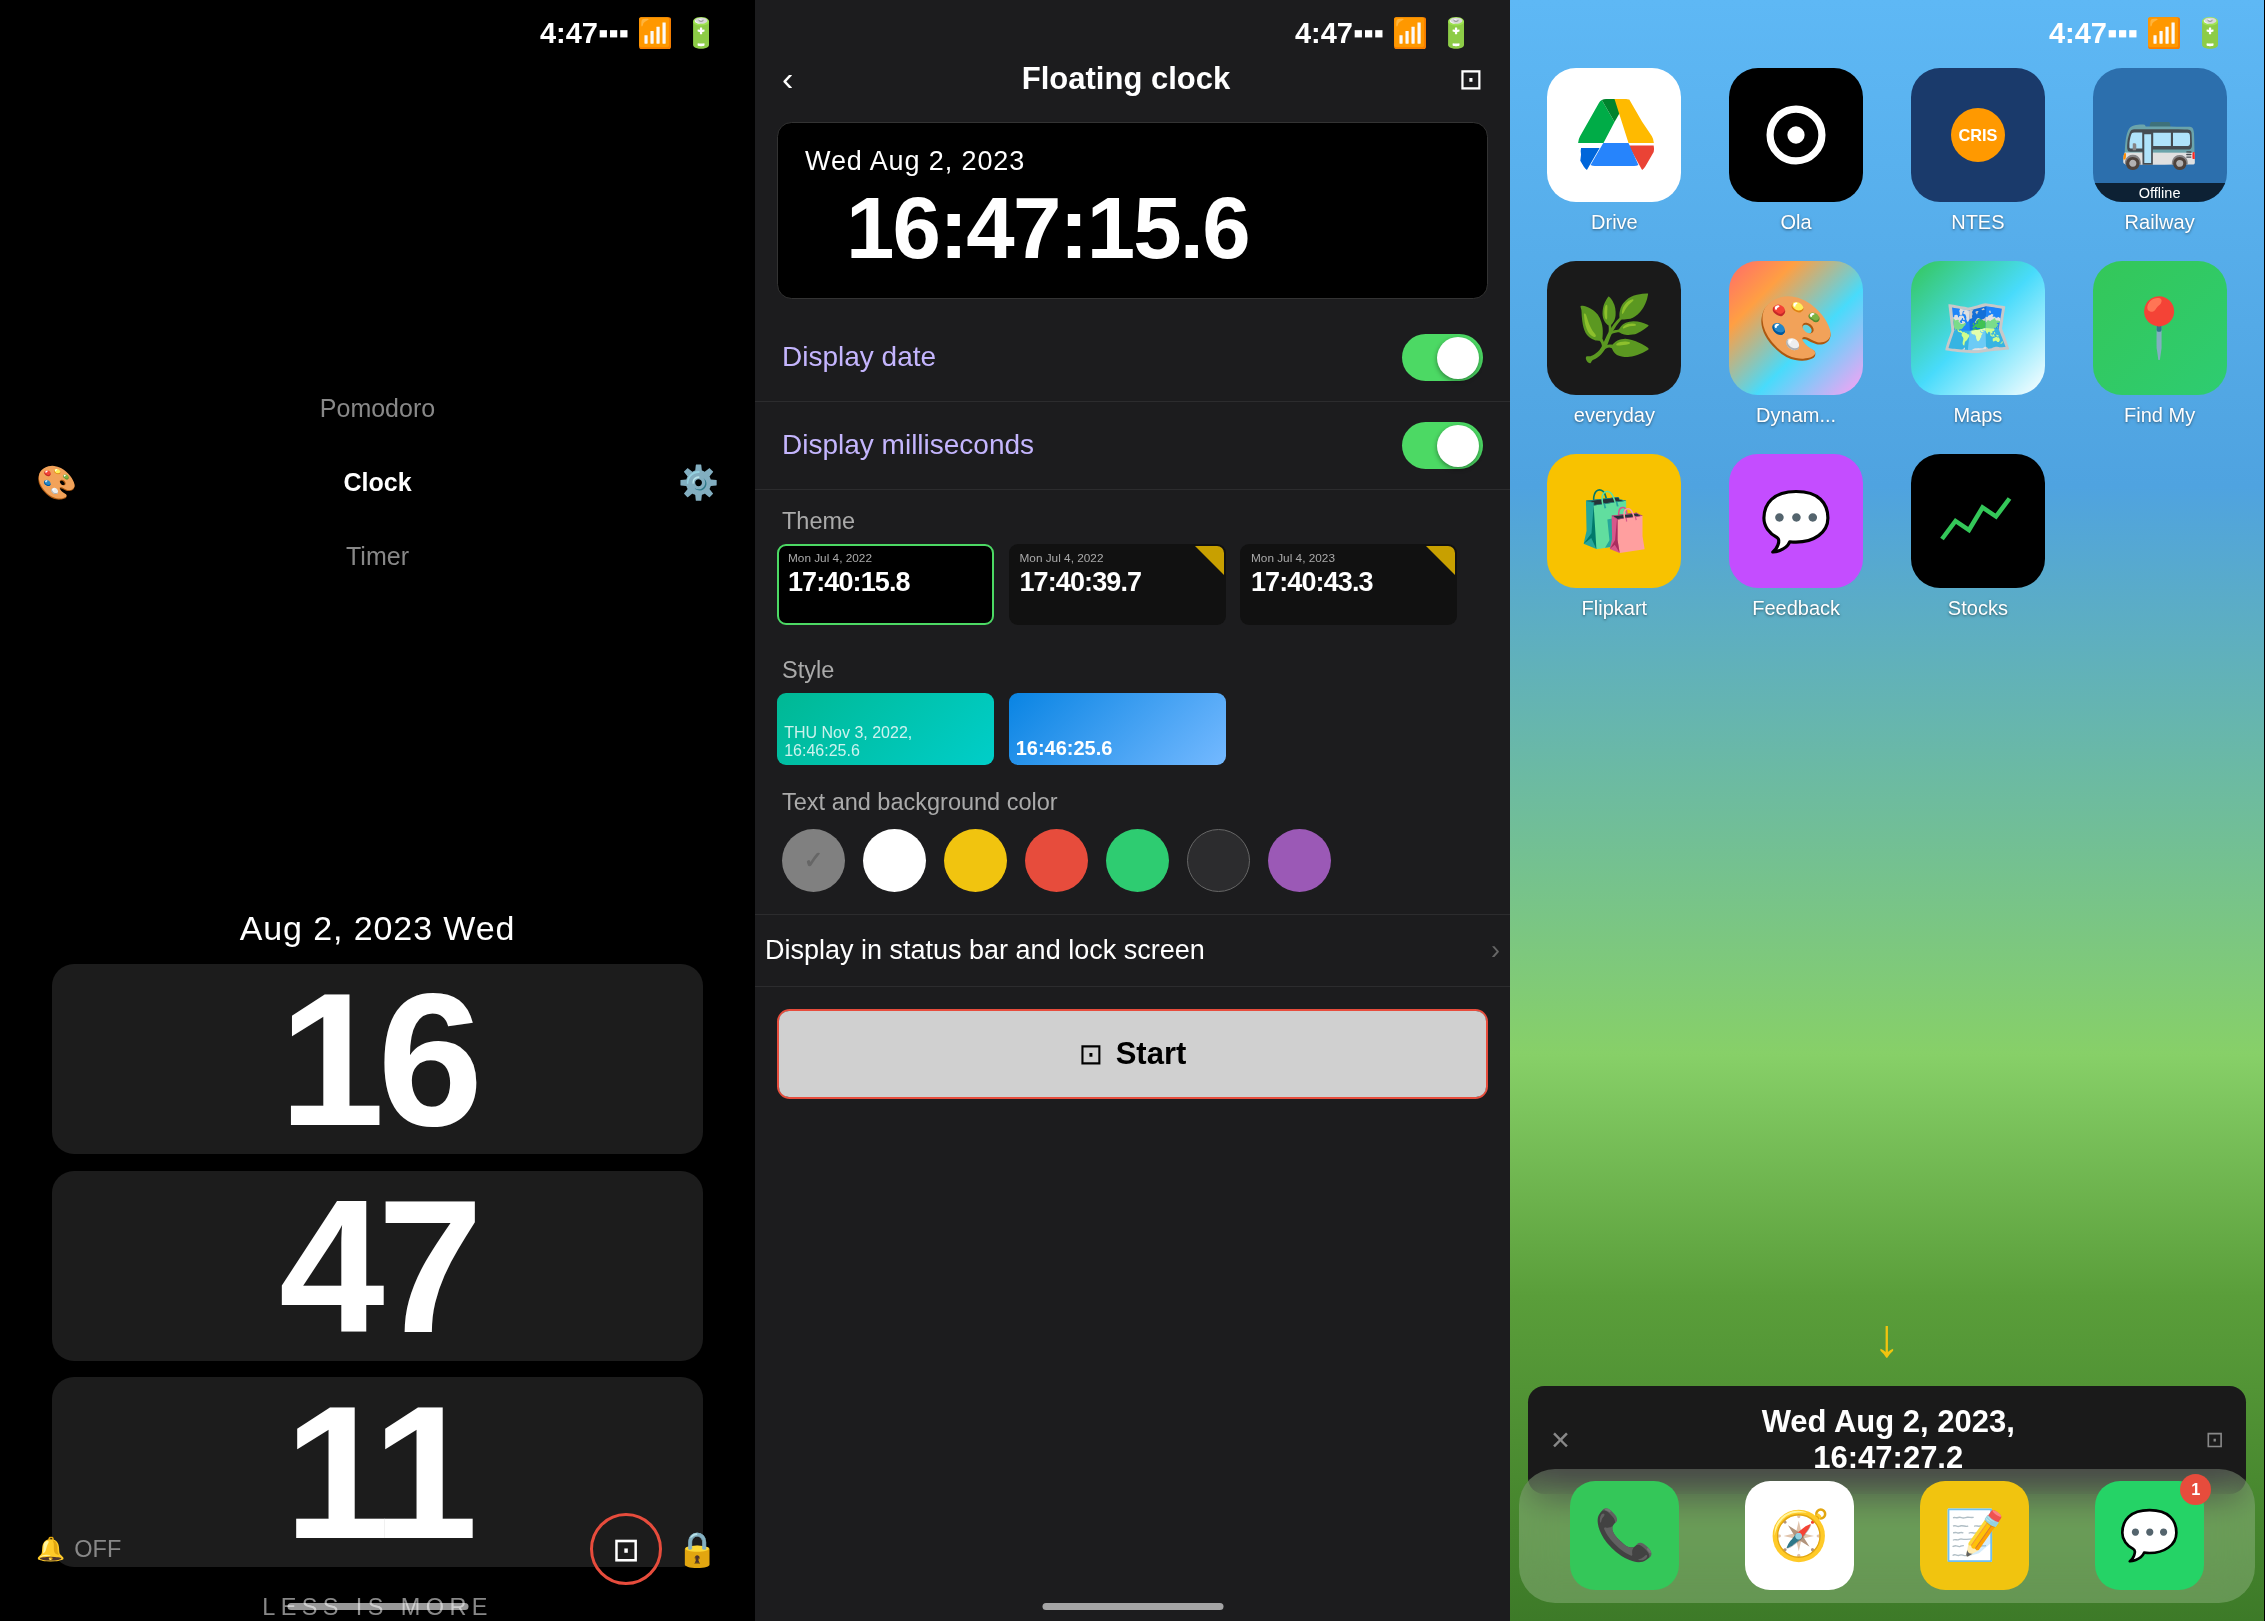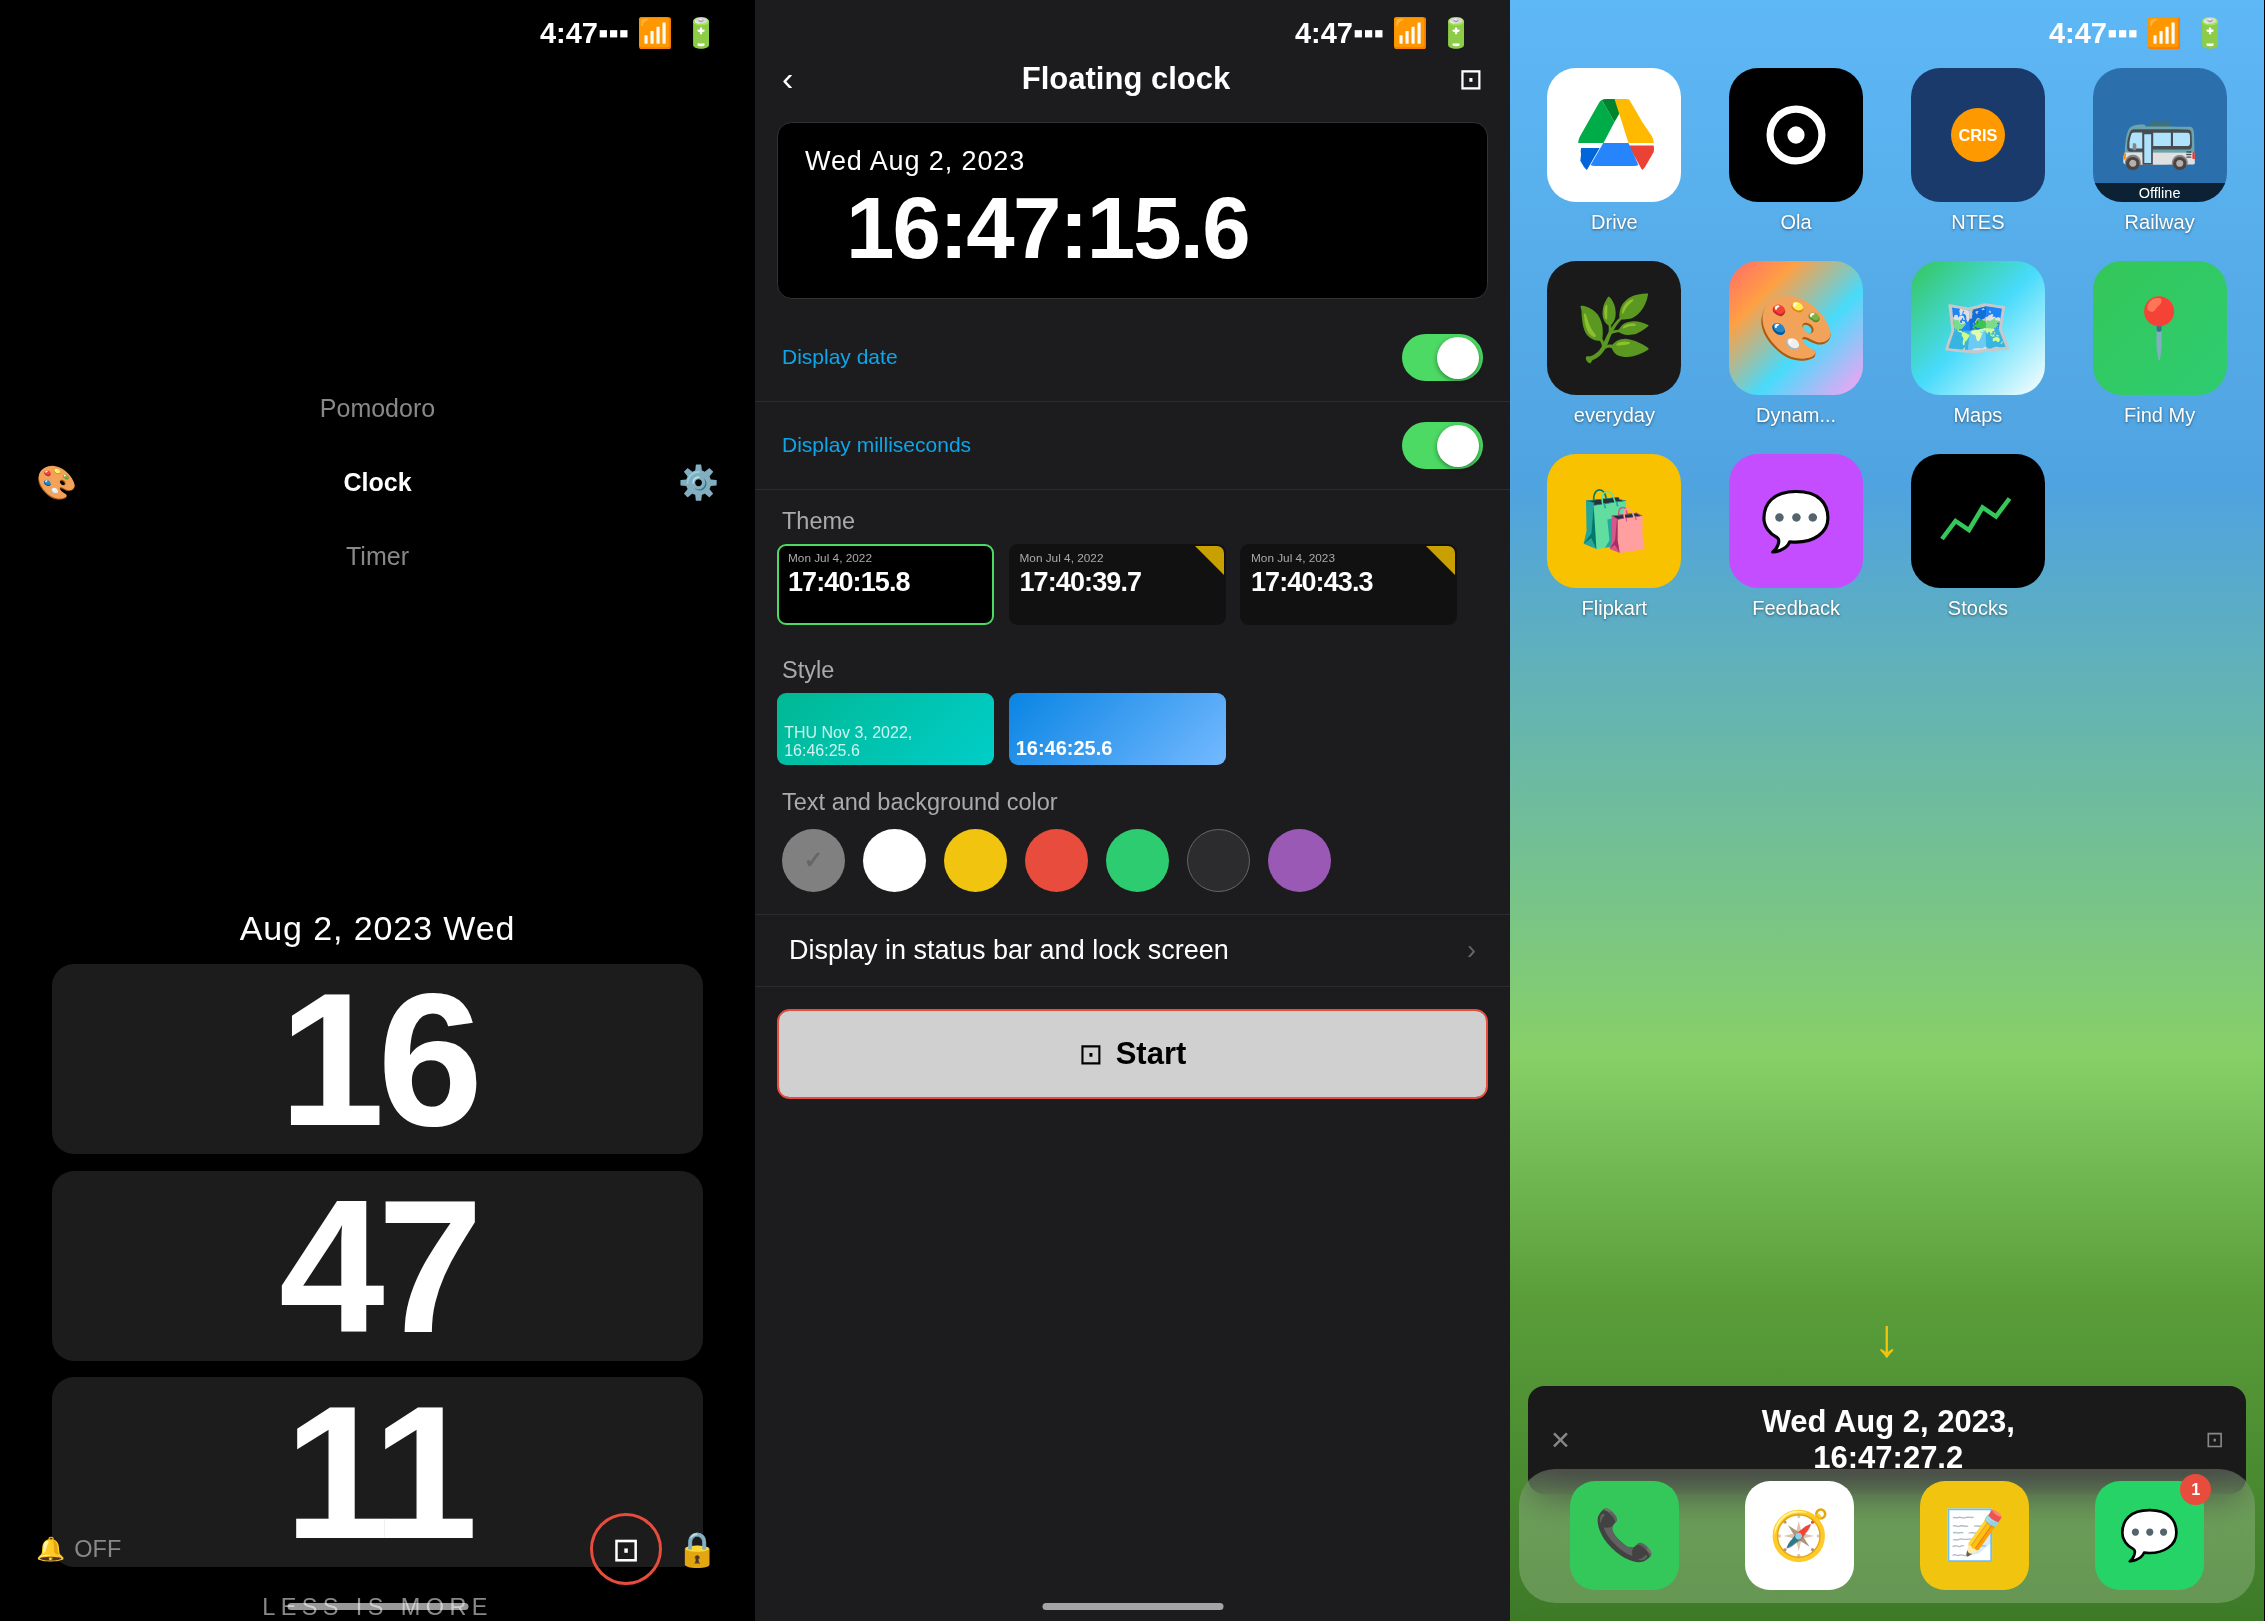--- a/index.html
+++ b/index.html
@@ -229,22 +229,22 @@
 
     .toggle-row {
       display: flex;
       align-items: center;
       justify-content: space-between;
       padding: 20px 27px;
       border-bottom: 0.9px solid #2c2c2e;
     }
 
     .toggle-label {
-      color: #0ea5e9;
-      font-size: 21px;
+      color: #c4b5fd;
+      font-size: 28px;
     }
 
     .toggle {
       width: 81px;
       height: 47px;
       background: #4cd964;
       border-radius: 23.5px;
       position: relative;
     }
 
@@ -385,21 +385,21 @@
       transform: translate(-50%, -50%);
       color: #666;
       font-size: 23.5px;
       font-weight: 700;
     }
 
     .status-bar-row {
       display: flex;
       align-items: center;
       justify-content: space-between;
-      padding: 20px 34px;
+      padding: 20px 10px;
       border-top: 0.9px solid #2c2c2e;
       border-bottom: 0.9px solid #2c2c2e;
     }
 
     .status-bar-label {
       color: #fff;
       font-size: 27px;
     }
 
     .chevron-right {

